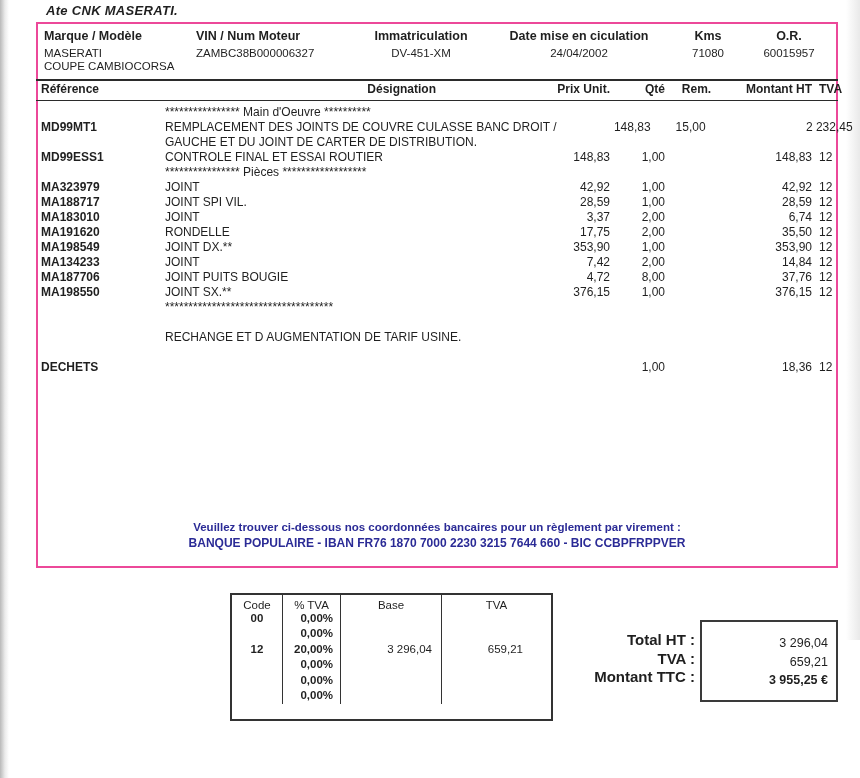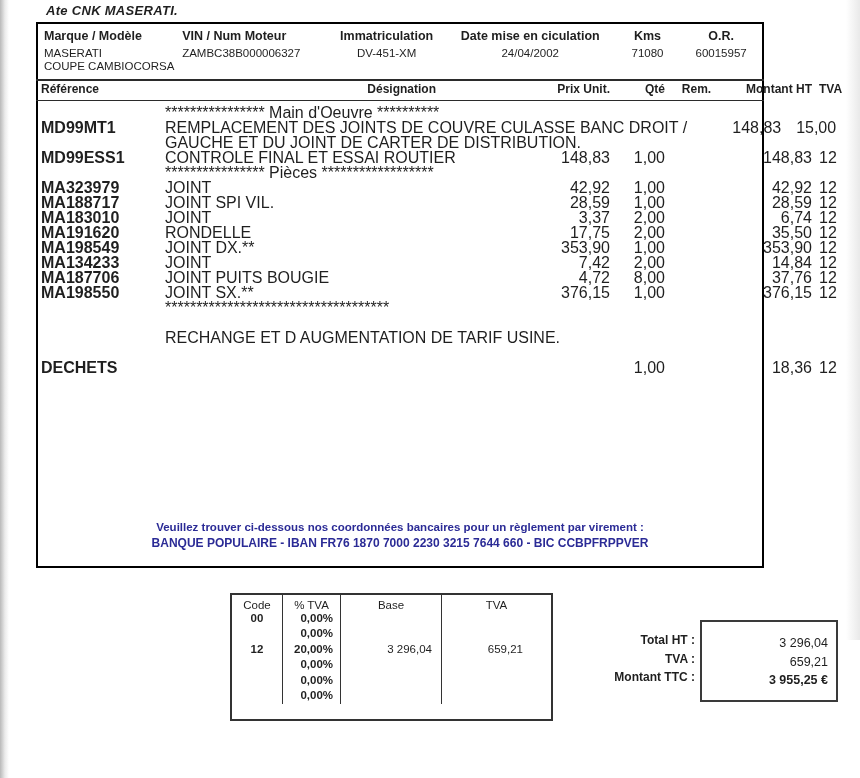--- a/index.html
+++ b/index.html
@@ -15,40 +15,40 @@
   }
   .scan-edge-right {
     position:absolute; right:0; top:0; width:14px; height:640px;
     background:linear-gradient(to left,#e9e9e9,rgba(255,255,255,0));
   }
   .doc-title {
     position:absolute; left:46px; top:3px;
     font-size:13px; font-weight:700; letter-spacing:.3px;font-style:italic;
   }
   .main-box {
-    position:absolute; left:36px; top:22px; width:728px; height:546px;
-    border:2px solid #000000; box-sizing:border-box;
+    position:absolute; left:36px; top:22px; width:802px; height:546px;
+    border:2px solid #ec4899; box-sizing:border-box;
   }
   
   .veh-head-row, .veh-val-row { display:flex; white-space:nowrap; }
   .veh-head-row { padding-top:5px; font-weight:700; font-size:12.5px; }
   .veh-val-row  { margin-top:4px; font-size:11.5px; }
   .vc1{width:158px; padding-left:6px; box-sizing:border-box;}
   .vc2{width:160px; text-align:left;}
   .vc3{width:130px; text-align:center;}
   .vc4{width:186px; text-align:center;}
   .vc5{width:72px;  text-align:center;}
   .vc6{width:90px;  text-align:center;}
   .veh-line2 { padding-left:6px; font-size:11.5px; margin-top:1px; }
   .sep-thick { position:absolute; left:-2px; right:-2px; top:55px; border-top:2px solid #2b2b2b; }
   .sep-thin  { position:absolute; left:-2px; right:-2px; top:76px; border-top:1.5px solid #2b2b2b; }
   
   .items-head { position:absolute; left:0; right:0; top:58px; display:flex; font-weight:700; font-size:12px; white-space:nowrap; }
   .items-rows { position:absolute; left:0; top:81px; right:0; }
-  .item-row { display:flex; height:15px; line-height:15px; font-size:16px; white-space:nowrap; }
+  .item-row { display:flex; height:15px; line-height:15px; font-size:12px; white-space:nowrap; }
   .c-ref  {flex:0 0 127px; padding-left:3px; font-weight:700; box-sizing:border-box;}
   .c-desc {flex:0 0 351px;}
   .c-prix {flex:0 0 94px; text-align:right;}
   .c-qte  {flex:0 0 55px; text-align:right;}
   .c-rem  {flex:0 0 63px; text-align:center;}
   .c-mont {flex:0 0 84px; text-align:right;}
   .c-tva  {flex:0 0 26px; padding-left:7px; box-sizing:border-box;}
   .items-head .c-ref  {font-size:12px;}
   .items-head .c-desc {text-align:right; padding-right:80px; box-sizing:border-box;}
   
@@ -66,21 +66,21 @@
   .vat-head { line-height:20px; height:20px; }
   .vat-bl { border-left:1.5px solid #333; }
   .vat-code { text-align:center; font-weight:700; }
   .vat-pct  { text-align:right; padding-right:7px;font-weight:bold; }
   .vat-base { text-align:right; padding-right:9px; }
   .vat-tva  { text-align:right; padding-right:28px; }
   .th-center { text-align:center; }
   
   .totals-labels {
     position:absolute; left:480px; top:631px; width:215px;
-    text-align:right; font-weight:700; font-size:12px; line-height:18.5px;
+    text-align:right; font-weight:700; font-size:15px; line-height:18.5px;
     white-space:nowrap;
   }
   .totals-box {
     position:absolute; left:700px; top:620px; width:138px; height:82px;
     border:2px solid #3a3a3a; box-sizing:border-box;
   }
   .totals-values { padding:12px 8px 0 0; text-align:right; font-size:12.5px; line-height:18.5px; }
   .totals-ttc { font-weight:700; }
 </style>
 </head>

